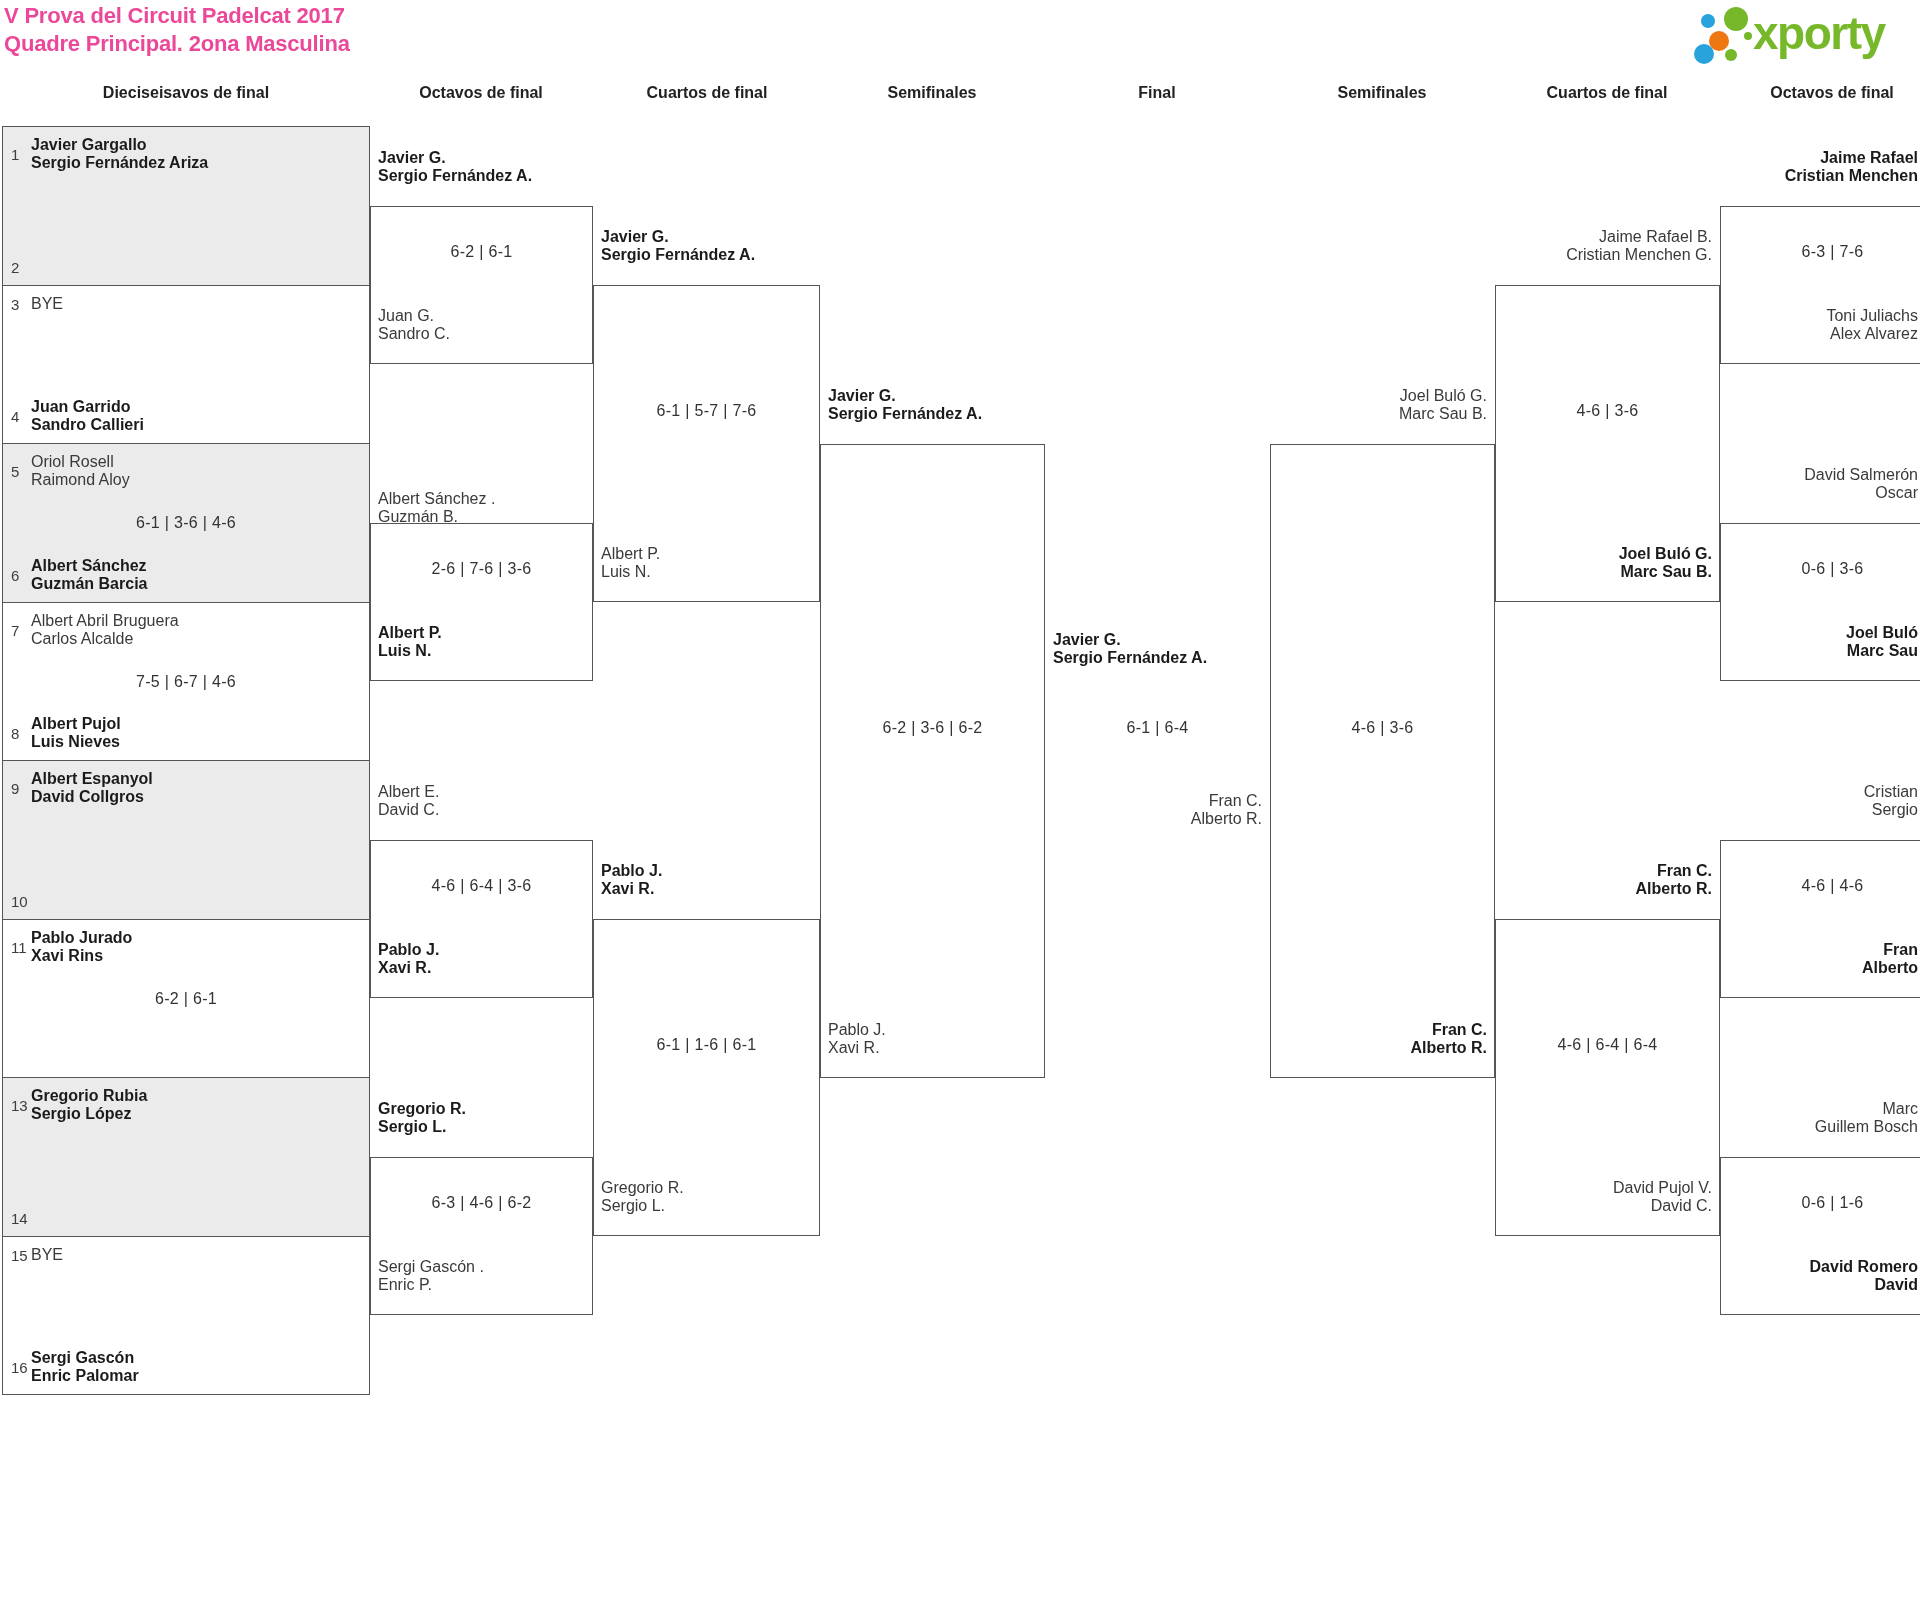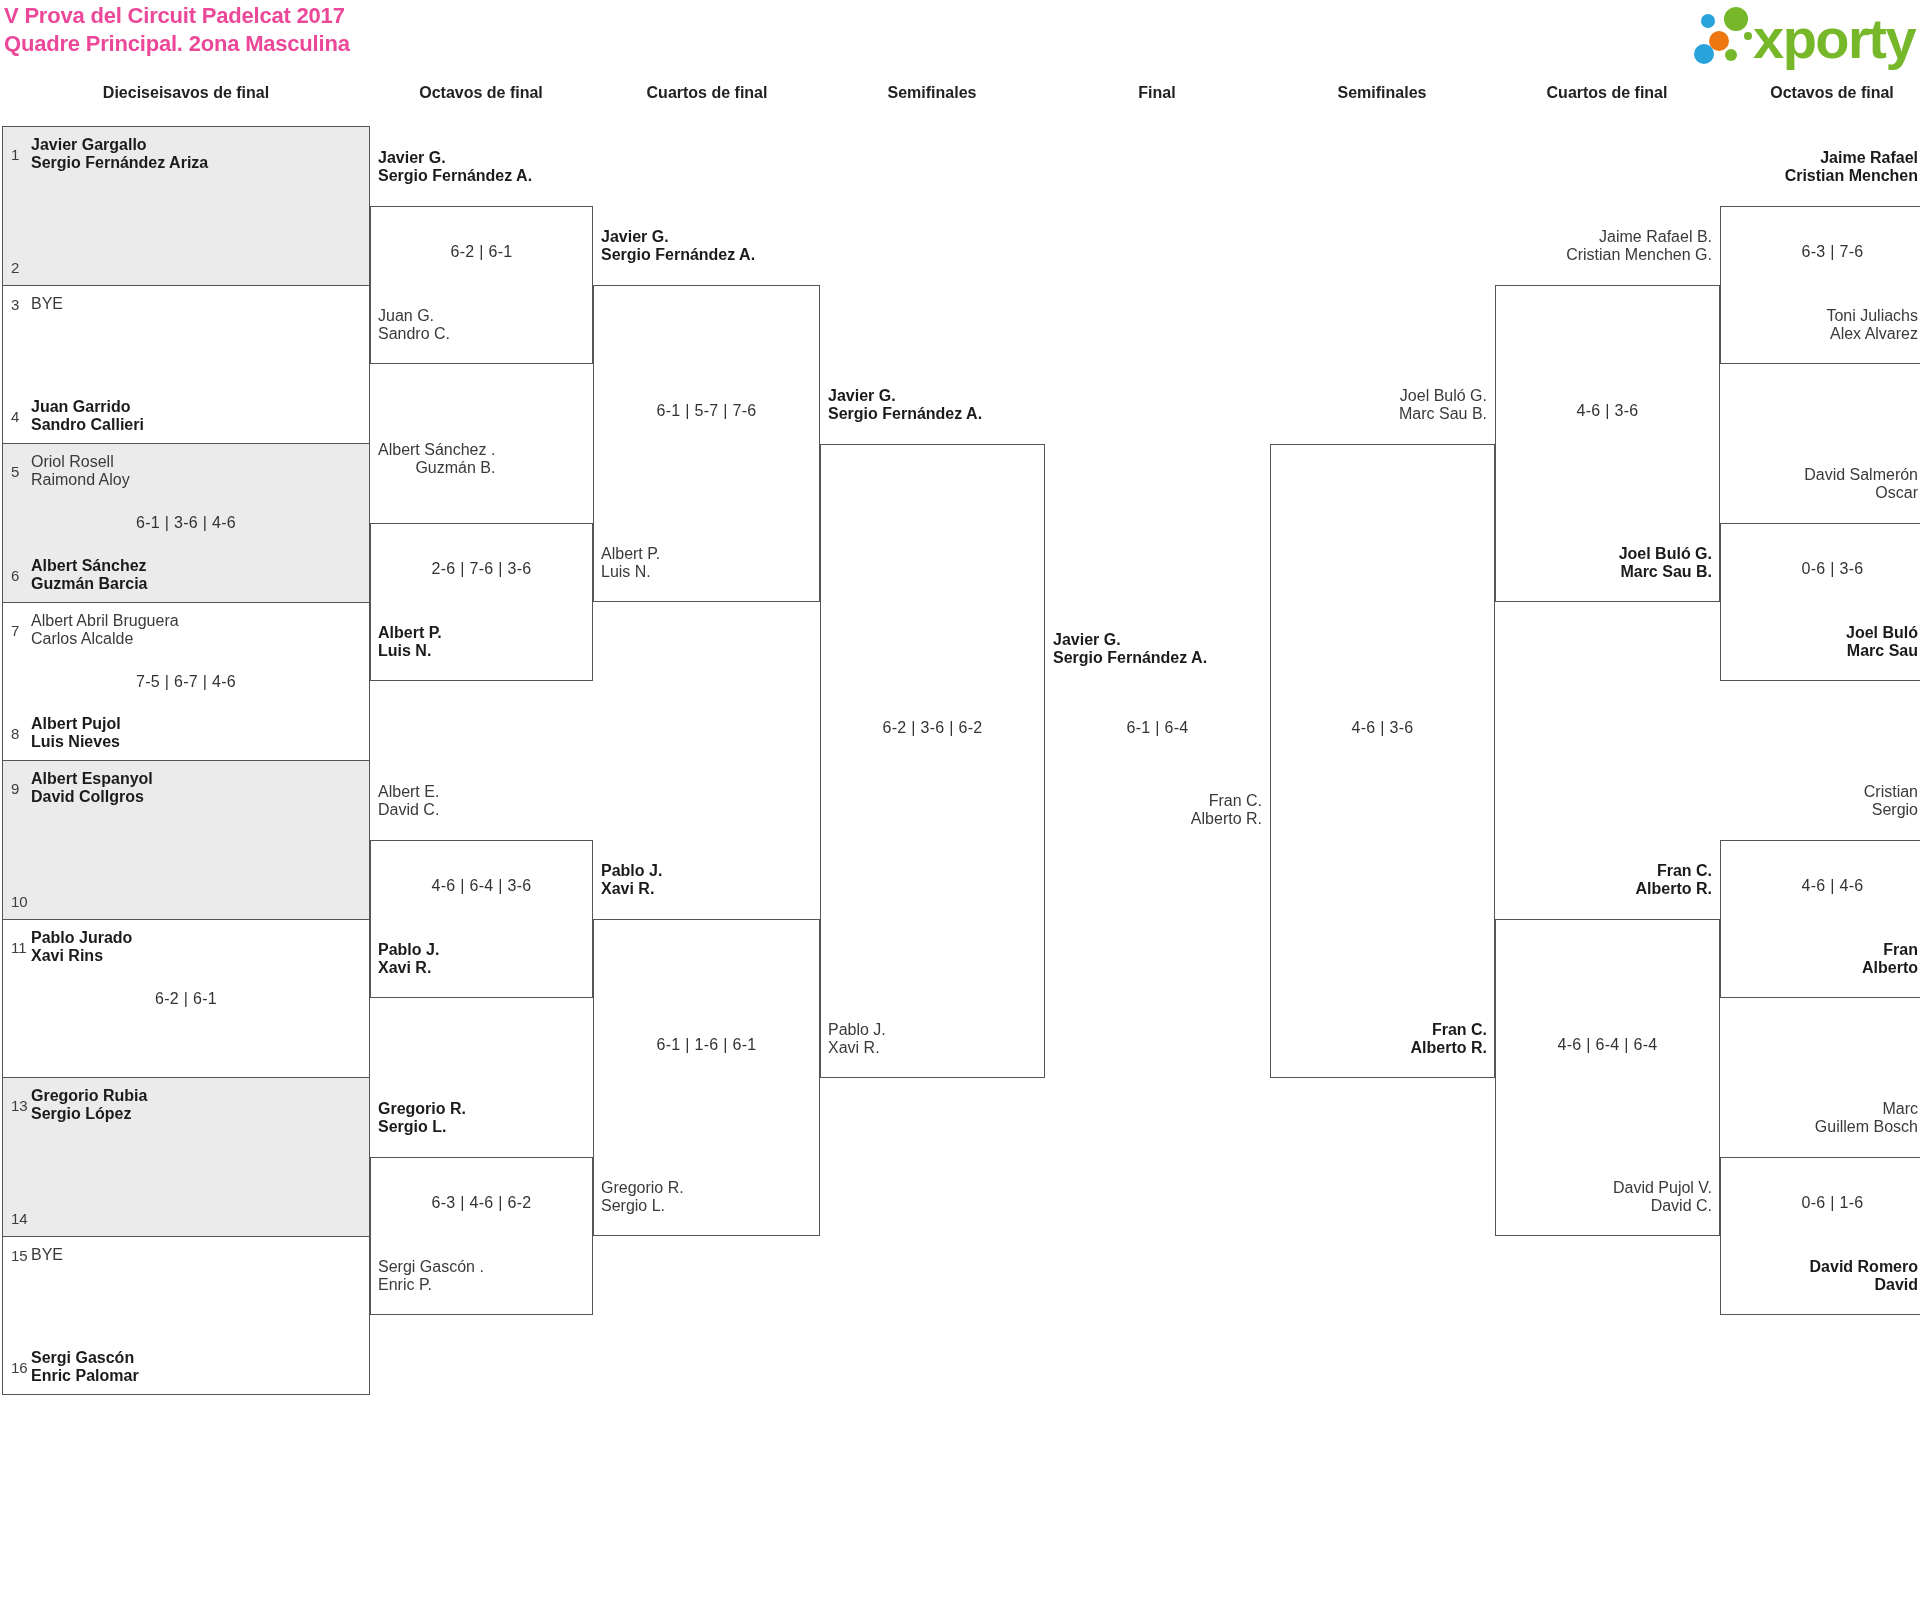--- a/index.html
+++ b/index.html
@@ -21,21 +21,21 @@
   .score{position:absolute;font-size:16px;line-height:22px;color:#333;white-space:nowrap;text-align:center;letter-spacing:0.3px;}
   .c1score{left:0;right:0;top:50%;transform:translateY(-50%);}
   .mrect{position:absolute;border:1px solid #555;box-sizing:border-box;}
   .team{position:absolute;font-size:16px;line-height:18px;color:#3a3a3a;white-space:nowrap;}
   .team.right{text-align:right;}
   .team.bold{font-weight:700;color:#1b1b1b;}
   .dot{position:absolute;border-radius:50%;}
   .dot.blue{background:var(--blue,#29A3DC);}
   .dot.green{background:var(--green,#76B82A);}
   .dot.orange{background:var(--orange,#EE7711);}
-  #wordmark{position:absolute;font-size:56px;font-weight:700;letter-spacing:-1.5px;color:var(--green,#76B82A);}
+  #wordmark{position:absolute;font-size:46px;font-weight:700;letter-spacing:-1.5px;color:var(--green,#76B82A);}
 </style>
 </head>
 <body>
 
 <div id="canvas">
 
   <div style="position:absolute;left:4px;top:2px;">
     <div class="title-line">V Prova del Circuit Padelcat 2017</div>
     <div class="title-line">Quadre Principal. 2ona Masculina</div>
   </div>
@@ -175,21 +175,21 @@
       <div class="team bold" style="top: 148.5px; left: 378px;">
         <div>Javier G.</div>
         <div>Sergio Fernández A.</div>
       </div>
       <div class="team" style="top: 307px; left: 378px;">
         <div>Juan G.</div>
         <div>Sandro C.</div>
       </div>
       <div class="score" style="left: 370px; width: 223px; top: 240.75px;">6-2 | 6-1</div>
       <div class="mrect" style="left: 370px; top: 522.5px; width: 223px; height: 158.5px;"></div>
-      <div class="team" style="top: 441px; left: 378px; text-align: right;">
+      <div class="team" style="top: 490px; left: 378px;">
         <div>Albert Sánchez .</div>
         <div>Guzmán B.</div>
       </div>
       <div class="team bold" style="top: 624px; left: 378px;">
         <div>Albert P.</div>
         <div>Luis N.</div>
       </div>
       <div class="score" style="left: 370px; width: 223px; top: 557.75px;">2-6 | 7-6 | 3-6</div>
       <div class="mrect" style="left: 370px; top: 839.5px; width: 223px; height: 158.5px;"></div>
       <div class="team" style="top: 782.5px; left: 378px;">

